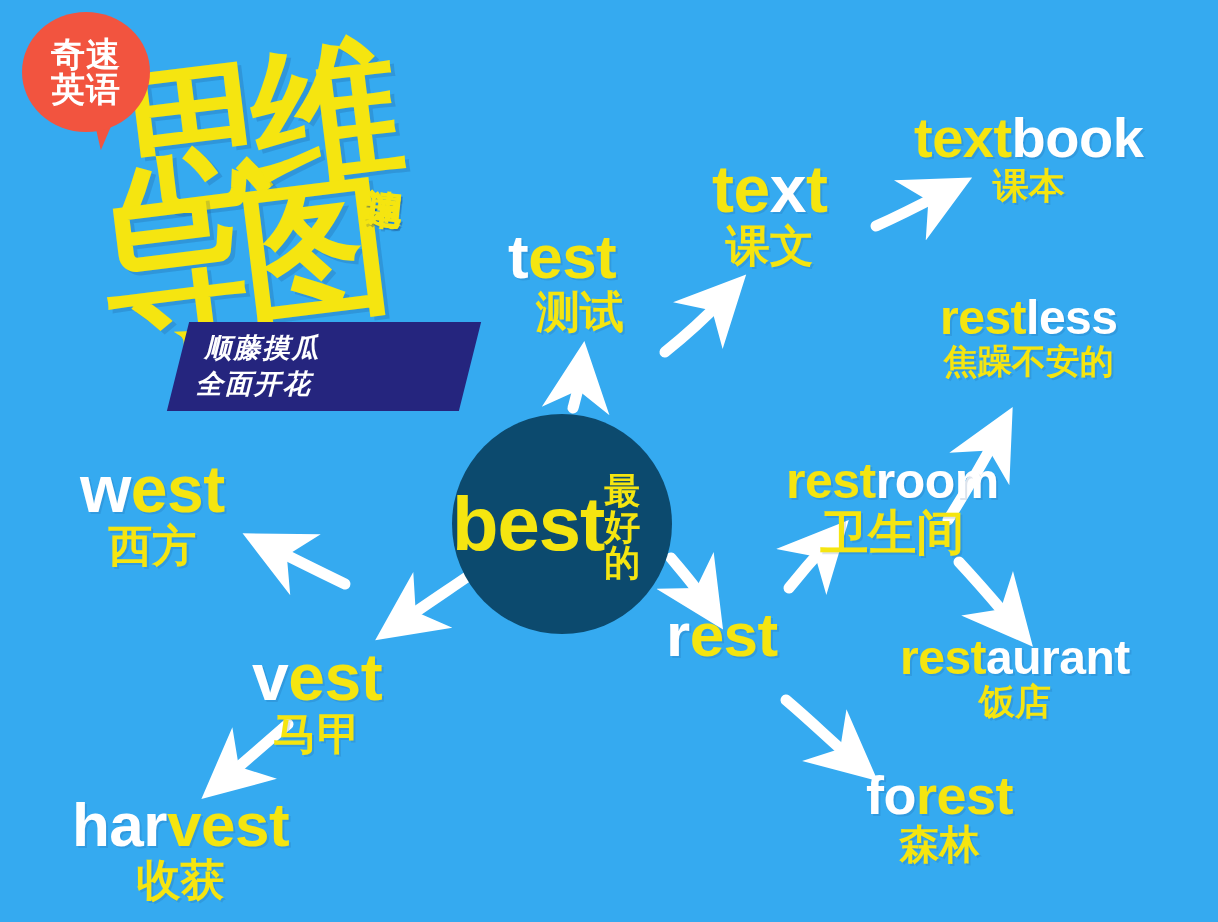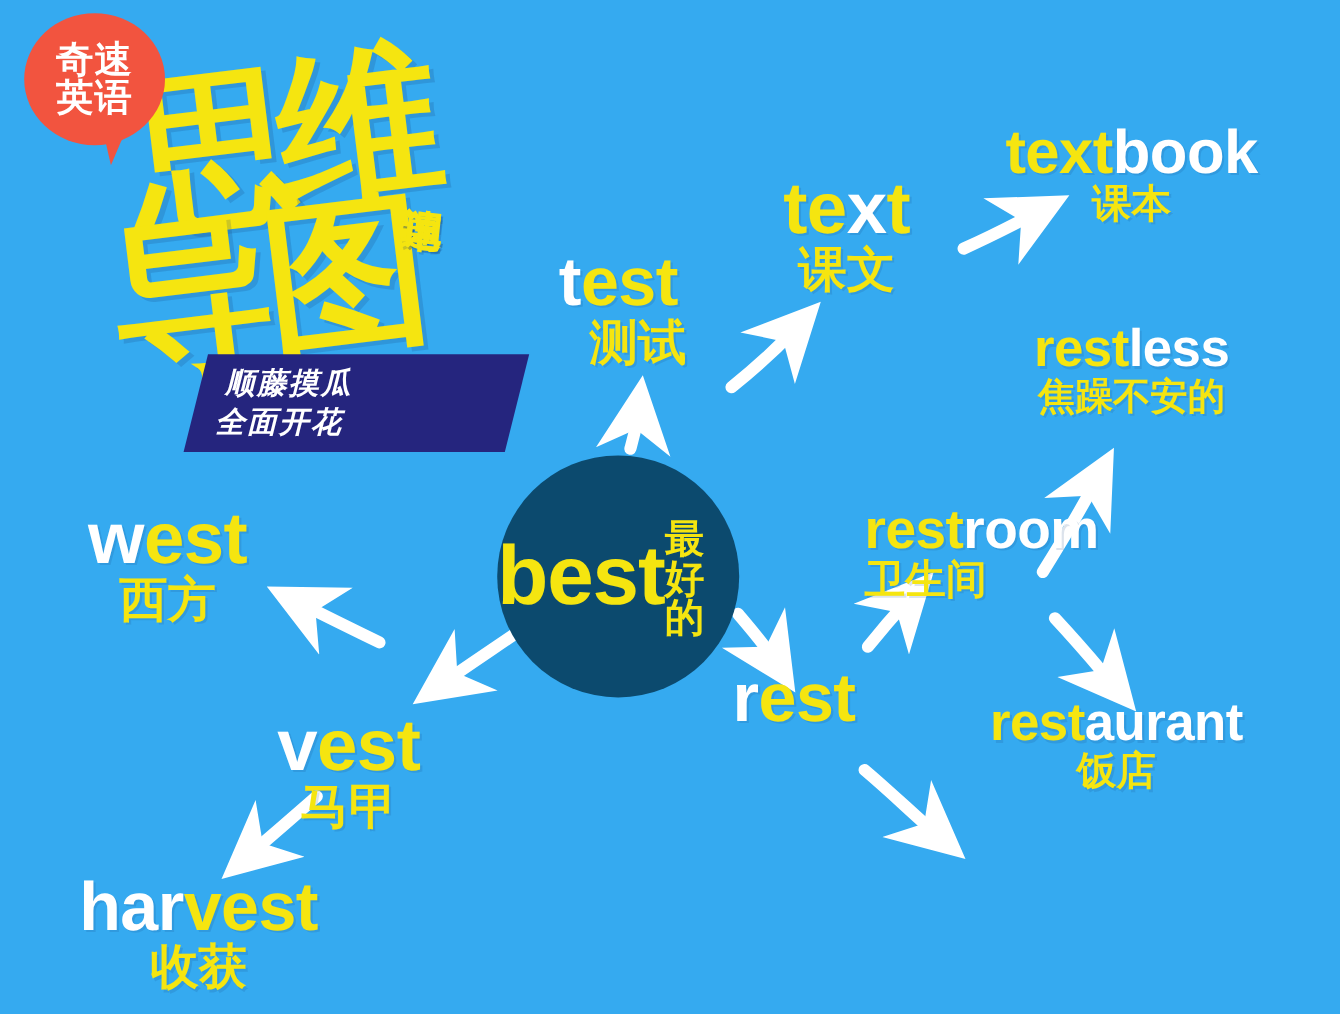--- a/index.html
+++ b/index.html
@@ -105,21 +105,21 @@
   #n-textbook      {left:914px;top:110px;}
   #n-textbook .word{font-size:56px;}
   #n-textbook .cn  {font-size:36px;text-align:center;}
 
   #n-restless      {left:940px;top:294px;}
   #n-restless .word{font-size:48px;}
   #n-restless .cn  {font-size:34px;text-align:center;}
 
   #n-restroom      {left:786px;top:456px;}
   #n-restroom .word{font-size:50px;}
-  #n-restroom .cn  {font-size:37px;}
+  #n-restroom .cn  {font-size:48px;text-align:center;}
 
   #n-restaurant      {left:900px;top:634px;}
   #n-restaurant .word{font-size:48px;}
   #n-restaurant .cn  {font-size:36px;text-align:center;}
 
   #n-rest      {left:666px;top:604px;}
   #n-rest .word{font-size:62px;}
   #n-rest .cn  {font-size:44px;text-align:center;}
 
   #n-forest      {left:866px;top:768px;}
@@ -218,20 +218,24 @@
 
   <div class="node" id="n-restaurant">
     <span class="word"><span class="hl">rest</span><span class="pl">aurant</span></span>
     <span class="cn">饭店</span>
   </div>
 
   <div class="node" id="n-rest">
     <span class="word"><span class="pl">r</span><span class="hl">est</span></span>
   </div>
 
+  <div class="node" id="n-forest">
+    <span class="word"><span class="pl">fo</span><span class="hl">rest</span></span>
+    <span class="cn">森林</span>
+  </div>
 
   <div class="node" id="n-west">
     <span class="word"><span class="pl">w</span><span class="hl">est</span></span>
     <span class="cn">西方</span>
   </div>
 
   <div class="node" id="n-vest">
     <span class="word"><span class="pl">v</span><span class="hl">est</span></span>
     <span class="cn">马甲</span>
   </div>

